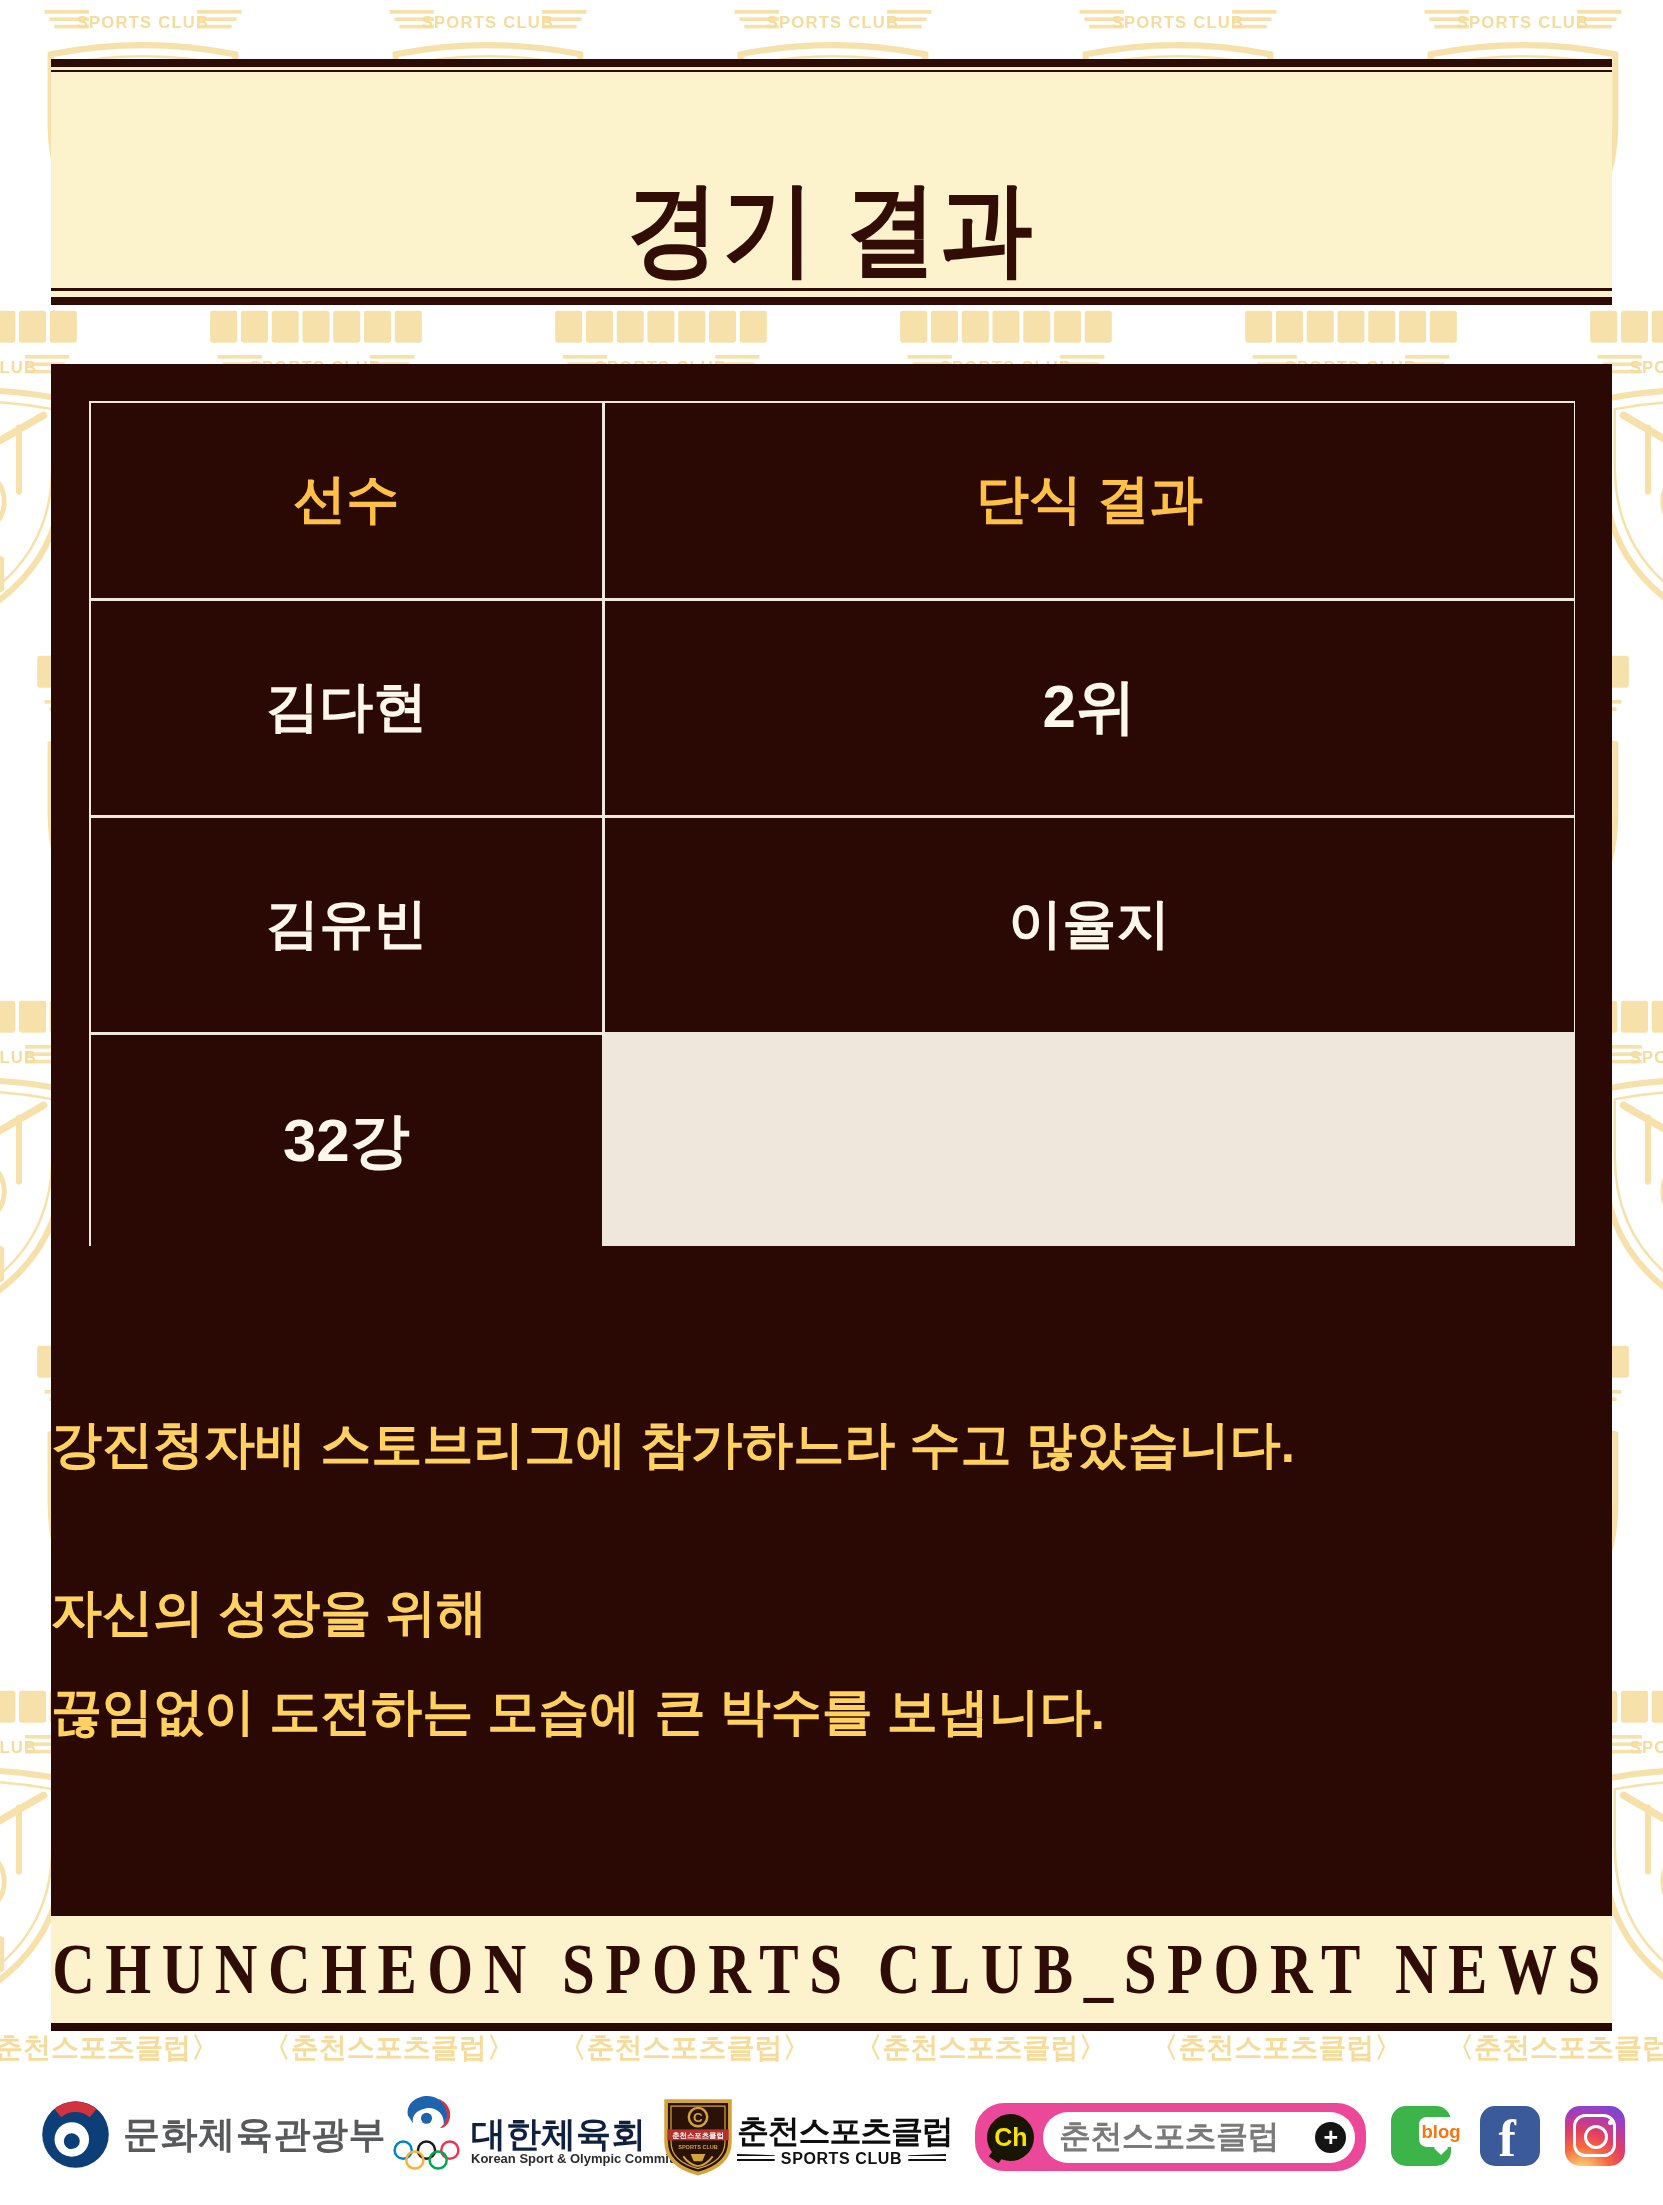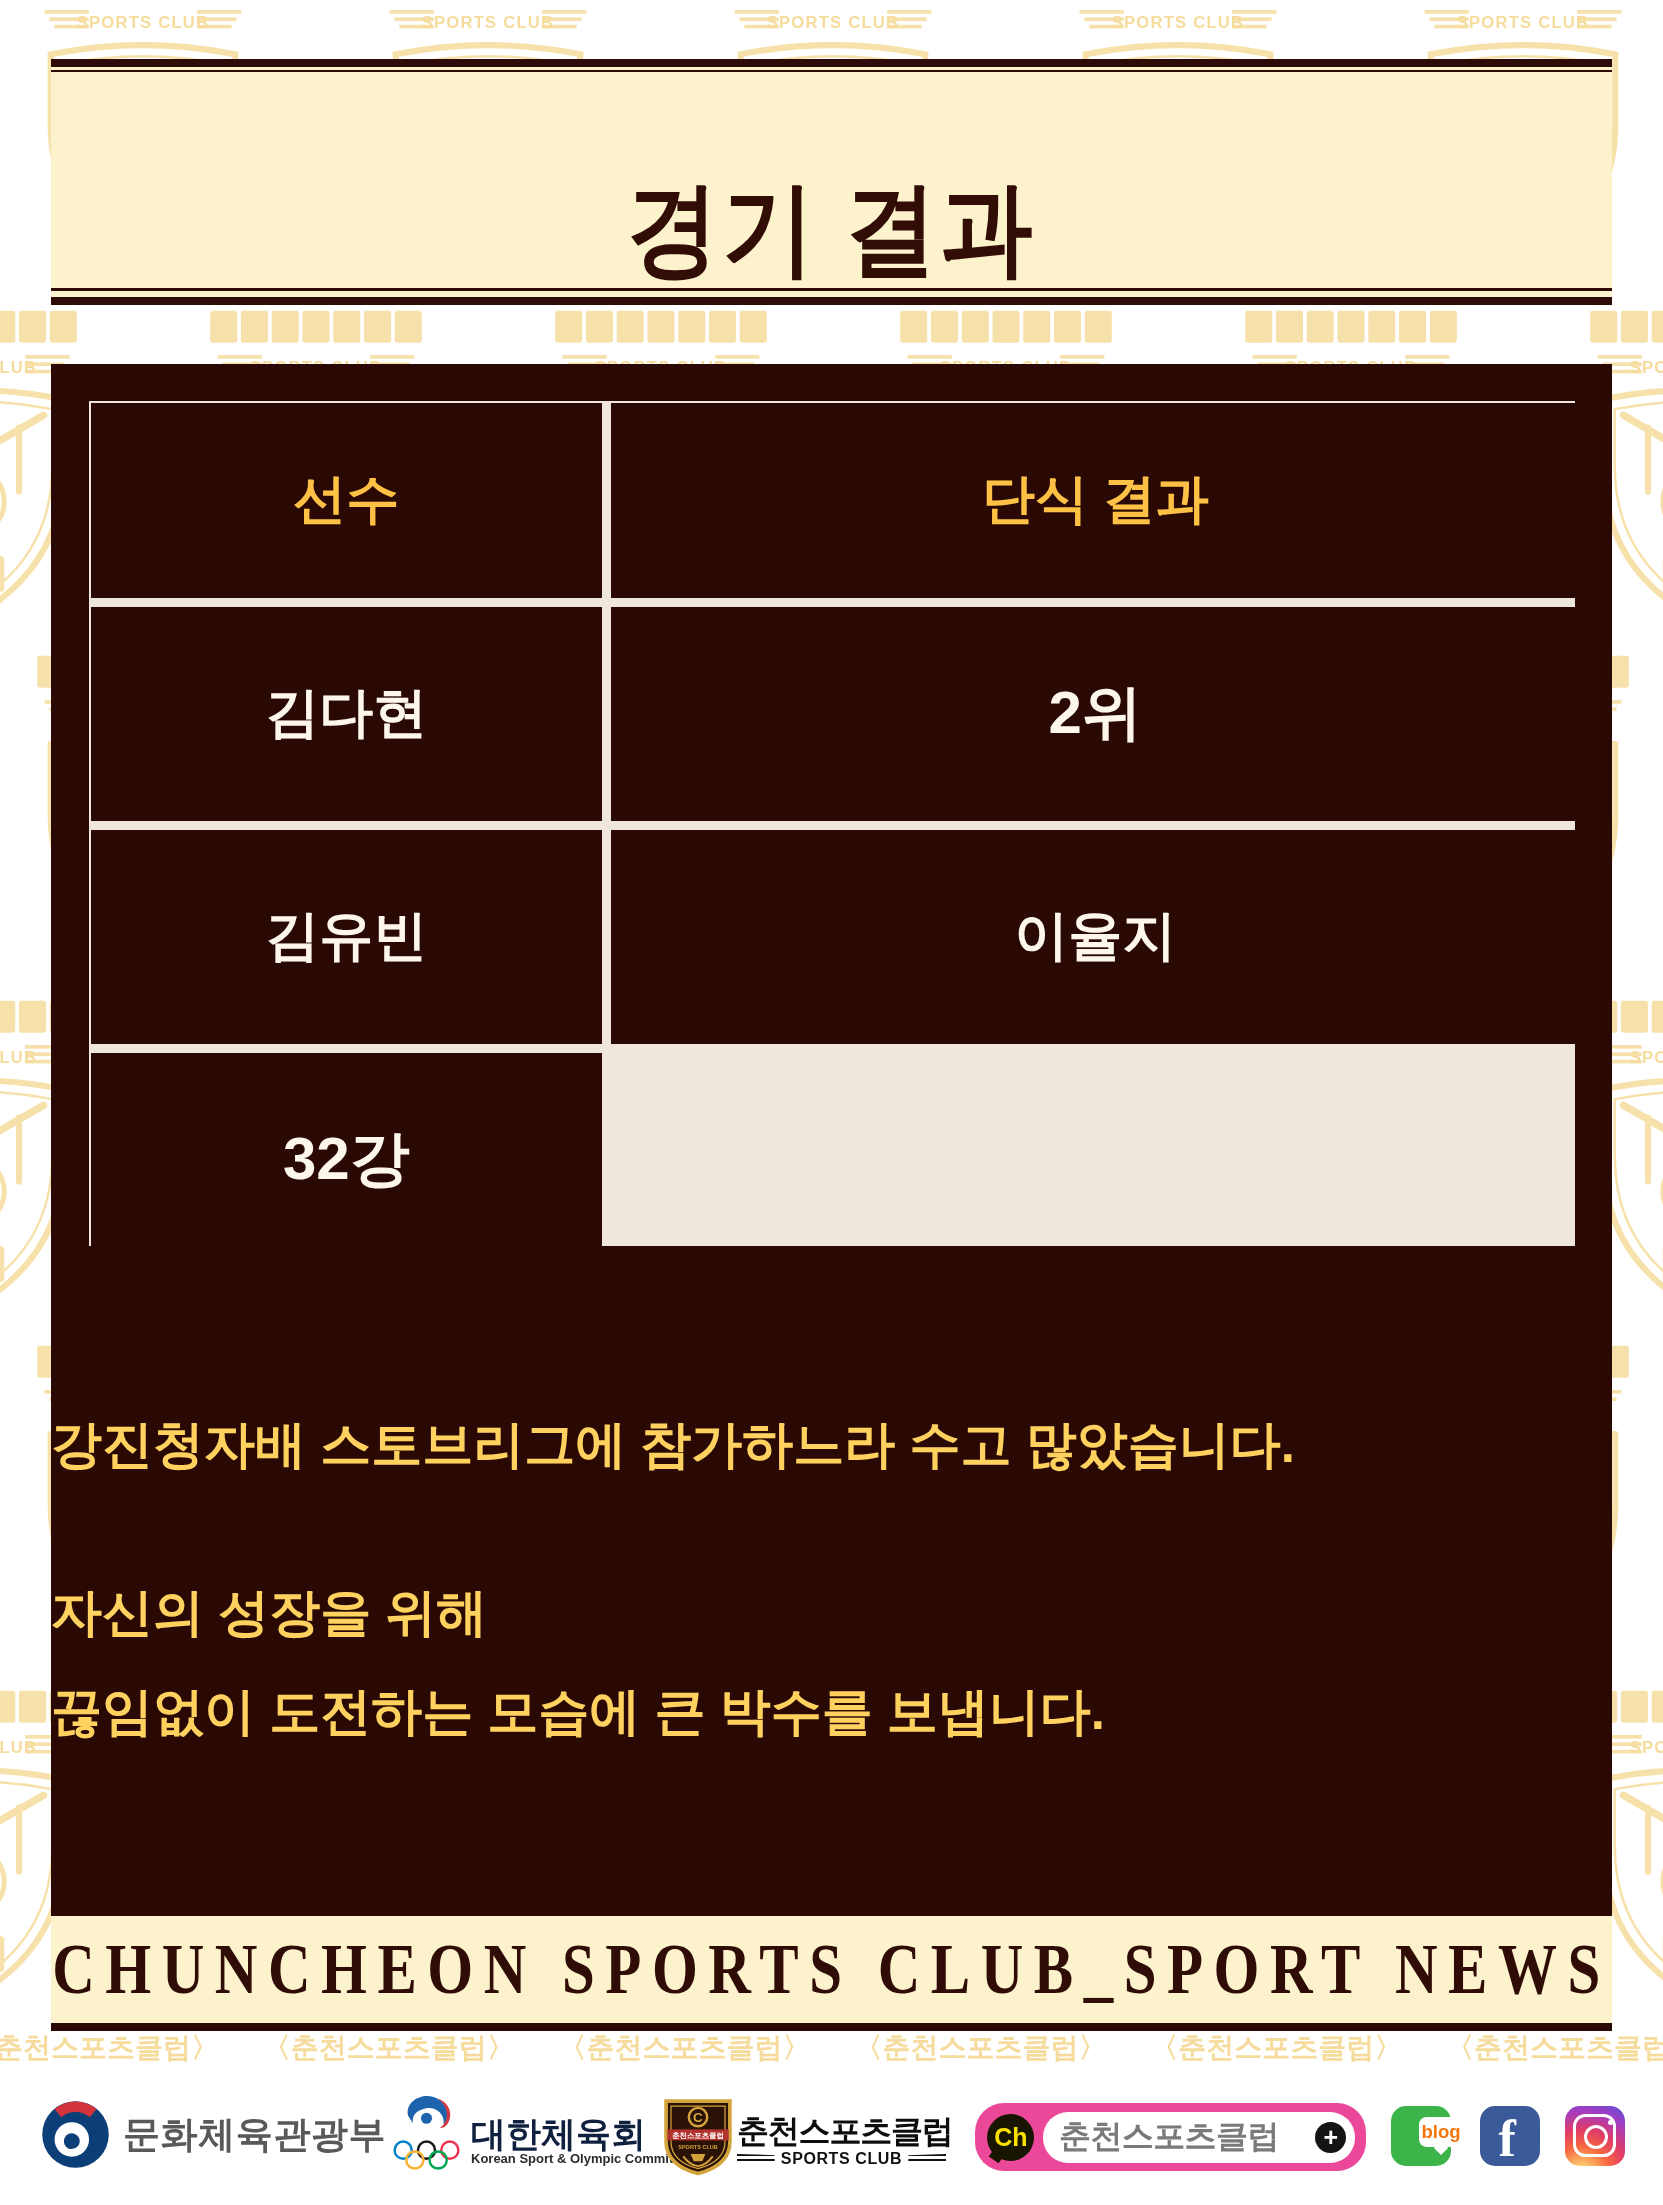--- a/index.html
+++ b/index.html
@@ -21,21 +21,21 @@
   .title{position:absolute;left:0;top:108px;width:100%;text-align:center;
     font-family:"Liberation Serif",serif;font-weight:700;font-size:92px;letter-spacing:3.7px;
     color:#310d05;transform:scaleY(1.12);white-space:nowrap;}
 
   
   .panel{position:absolute;left:51px;top:364px;width:1561px;height:1667px;background:#2a0905;z-index:2;}
 
   
   .tbl{position:absolute;left:38px;top:37px;width:1486px;height:845px;
     display:grid;grid-template-columns:511px 969px;grid-template-rows:195px 214px 214px 213px;
-    gap:9px;padding:1.8px;box-sizing:border-box;background:#efe7db;}
+    gap:3px;padding:1.8px;box-sizing:border-box;background:#efe7db;}
   .cell{background:#2a0905;display:flex;align-items:center;justify-content:center;white-space:nowrap;}
   .cell.hdr{color:#ffc145;font-size:53px;font-weight:bold;}
   .cell.name{color:#fdf6ea;font-size:54px;font-weight:bold;}
   .cell.res{color:#fdf6ea;font-size:60px;font-weight:bold;}
 
   
   .msg{position:absolute;left:0;width:100%;text-align:left;color:#ffd15e;
     font-weight:bold;font-size:51px;white-space:nowrap;}
   .msg1{top:1047px;} .msg2{top:1215px;} .msg3{top:1314px;}
 

